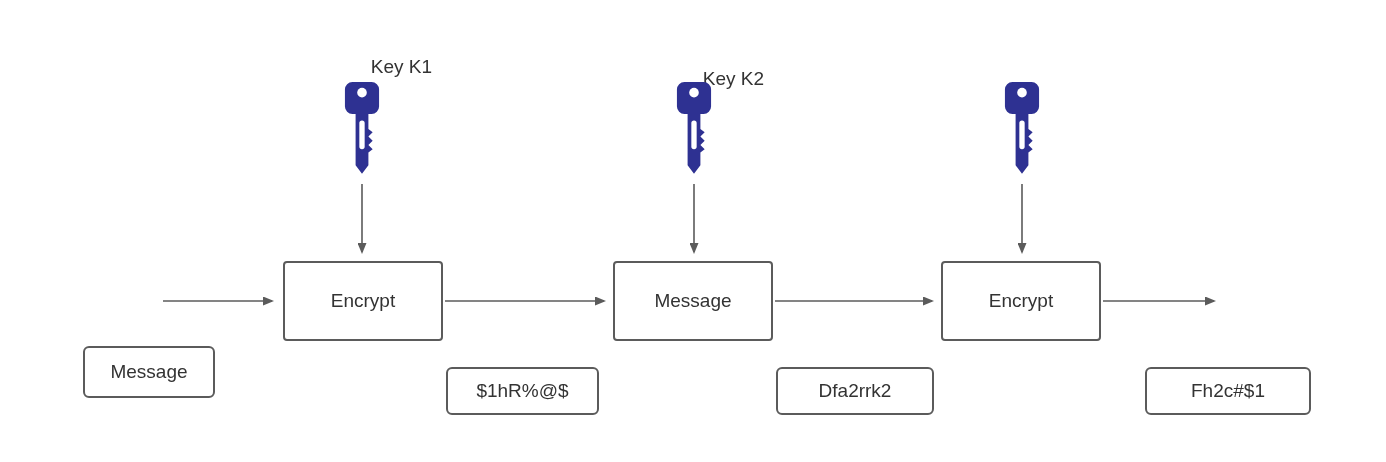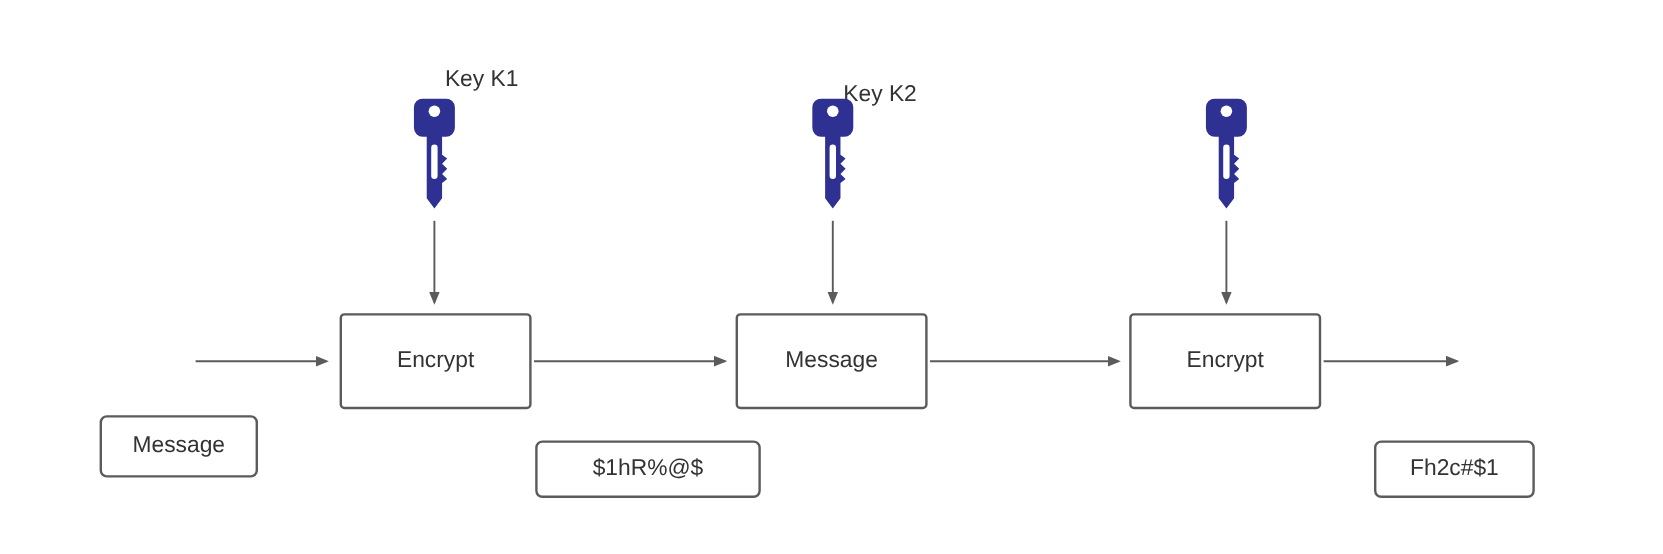--- a/index.html
+++ b/index.html
@@ -117,20 +117,23 @@
   <div class="process-box" style="left:613px;top:261px;">
     <span>Message</span>
   </div>
   <div class="process-box" style="left:941px;top:261px;">
     <span>Encrypt</span>
   </div>
 
   <div class="data-box" style="left:83px;top:346px;width:132px;height:52px;">
     <span>Message</span>
   </div>
-  <div class="data-box" style="left:446px;top:367px;width:188px;height:48px;">
+  <div class="data-box" style="left:446px;top:367px;width:153px;height:48px;">
     <span>$1hR%@$</span>
   </div>
-  <div class="data-box" style="left:1145px;top:367px;width:134px;height:48px;">
+  <div class="data-box" style="left:776px;top:367px;width:158px;height:48px;">
+    <span>Dfa2rrk2</span>
+  </div>
+  <div class="data-box" style="left:1145px;top:367px;width:166px;height:48px;">
     <span>Fh2c#$1</span>
   </div>
 
 </div>
 
 </body></html>

